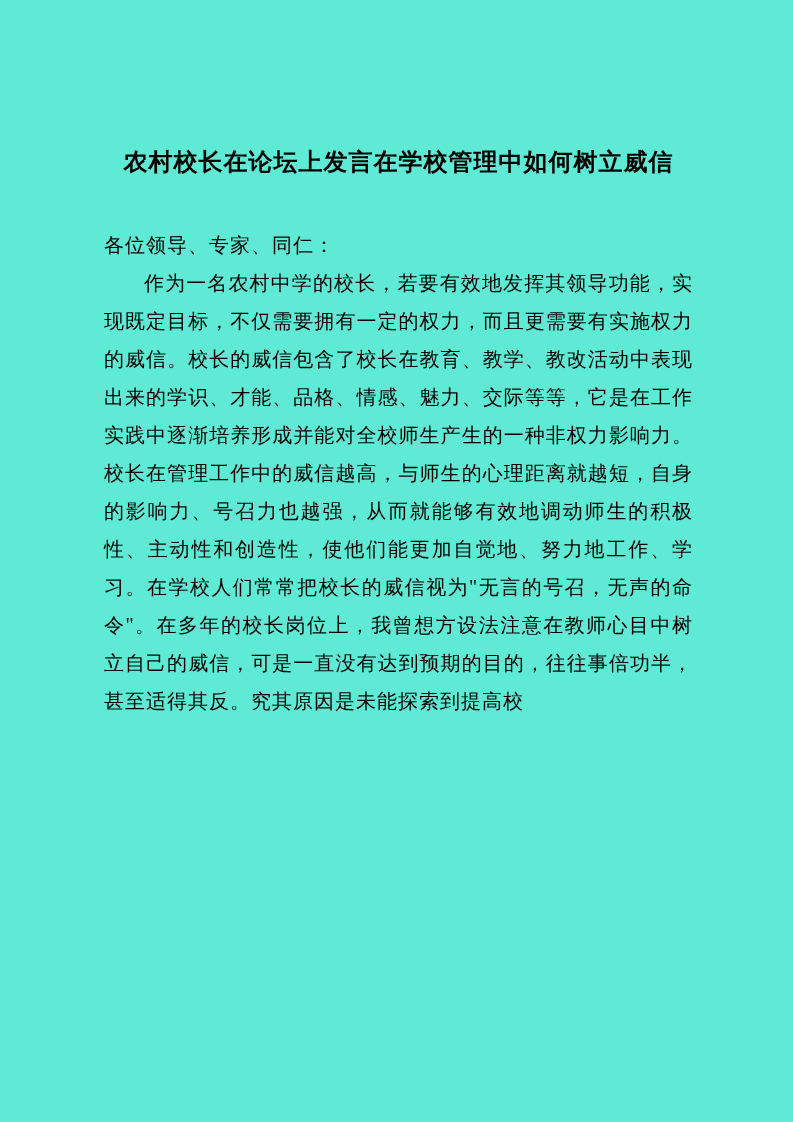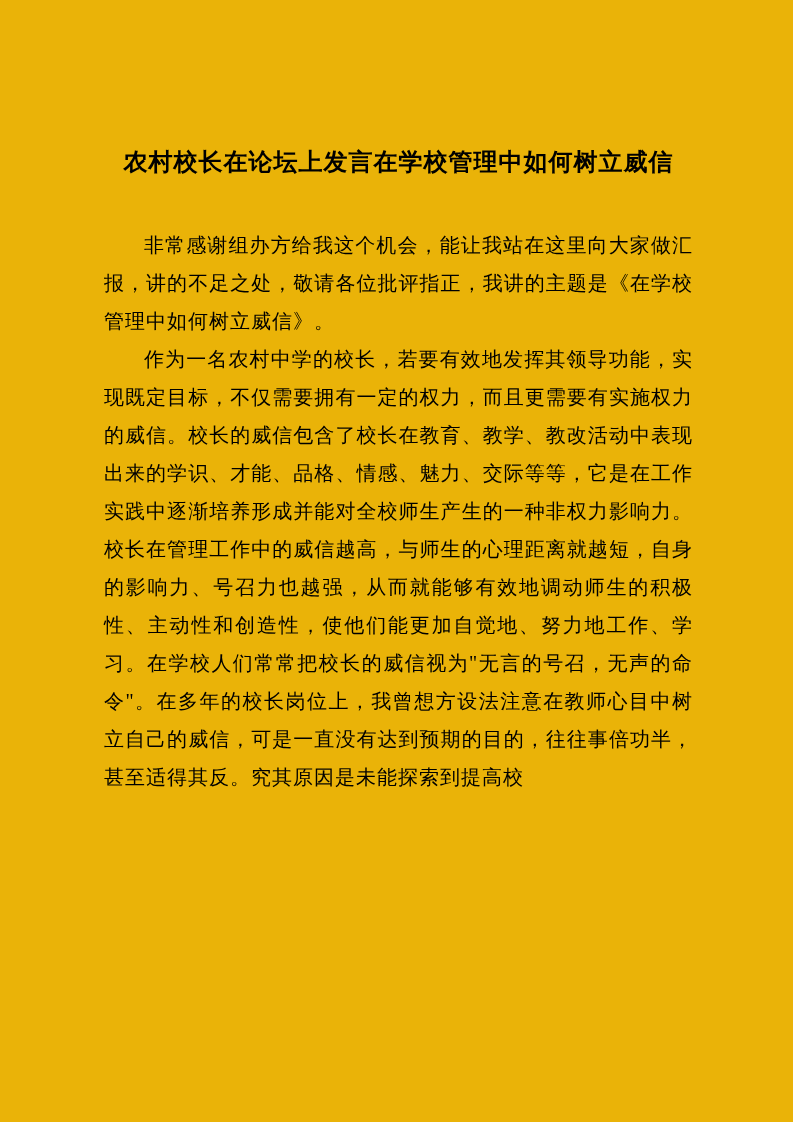--- a/index.html
+++ b/index.html
@@ -12,21 +12,21 @@
       height: 1122px;
       overflow: hidden;
       font-family: "Liberation Serif", "DejaVu Serif", serif;
       color: #000000;
     }
     .page {
       box-sizing: border-box;
       width: 793px;
       height: 1122px;
       padding: 146px 100px 60px 104px;
-      background: #eab308;
+      background: #5eead4;
       overflow: hidden;
     }
     .doc-title {
       margin: 0 0 48px 0;
       font-size: 24px;
       line-height: 32px;
       font-weight: bold;
       text-align: center;
       letter-spacing: 1px;
       white-space: nowrap;
@@ -44,16 +44,16 @@
       text-indent: 2em;
     }
   </style>
 </head>
 <body>
 
 <div class="page">
   <h1 class="doc-title">农村校长在论坛上发言在学校管理中如何树立威信</h1>
 
   <div class="body-text">
-    <p class="indent">非常感谢组办方给我这个机会，能让我站在这里向大家做汇报，讲的不足之处，敬请各位批评指正，我讲的主题是《在学校管理中如何树立威信》。</p>
+    <p class="salutation">各位领导、专家、同仁：</p>
     <p class="indent">作为一名农村中学的校长，若要有效地发挥其领导功能，实现既定目标，不仅需要拥有一定的权力，而且更需要有实施权力的威信。校长的威信包含了校长在教育、教学、教改活动中表现出来的学识、才能、品格、情感、魅力、交际等等，它是在工作实践中逐渐培养形成并能对全校师生产生的一种非权力影响力。校长在管理工作中的威信越高，与师生的心理距离就越短，自身的影响力、号召力也越强，从而就能够有效地调动师生的积极性、主动性和创造性，使他们能更加自觉地、努力地工作、学习。在学校人们常常把校长的威信视为"无言的号召，无声的命令"。在多年的校长岗位上，我曾想方设法注意在教师心目中树立自己的威信，可是一直没有达到预期的目的，往往事倍功半，甚至适得其反。究其原因是未能探索到提高校</p>
   </div>
 </div>
 
 </body></html>

